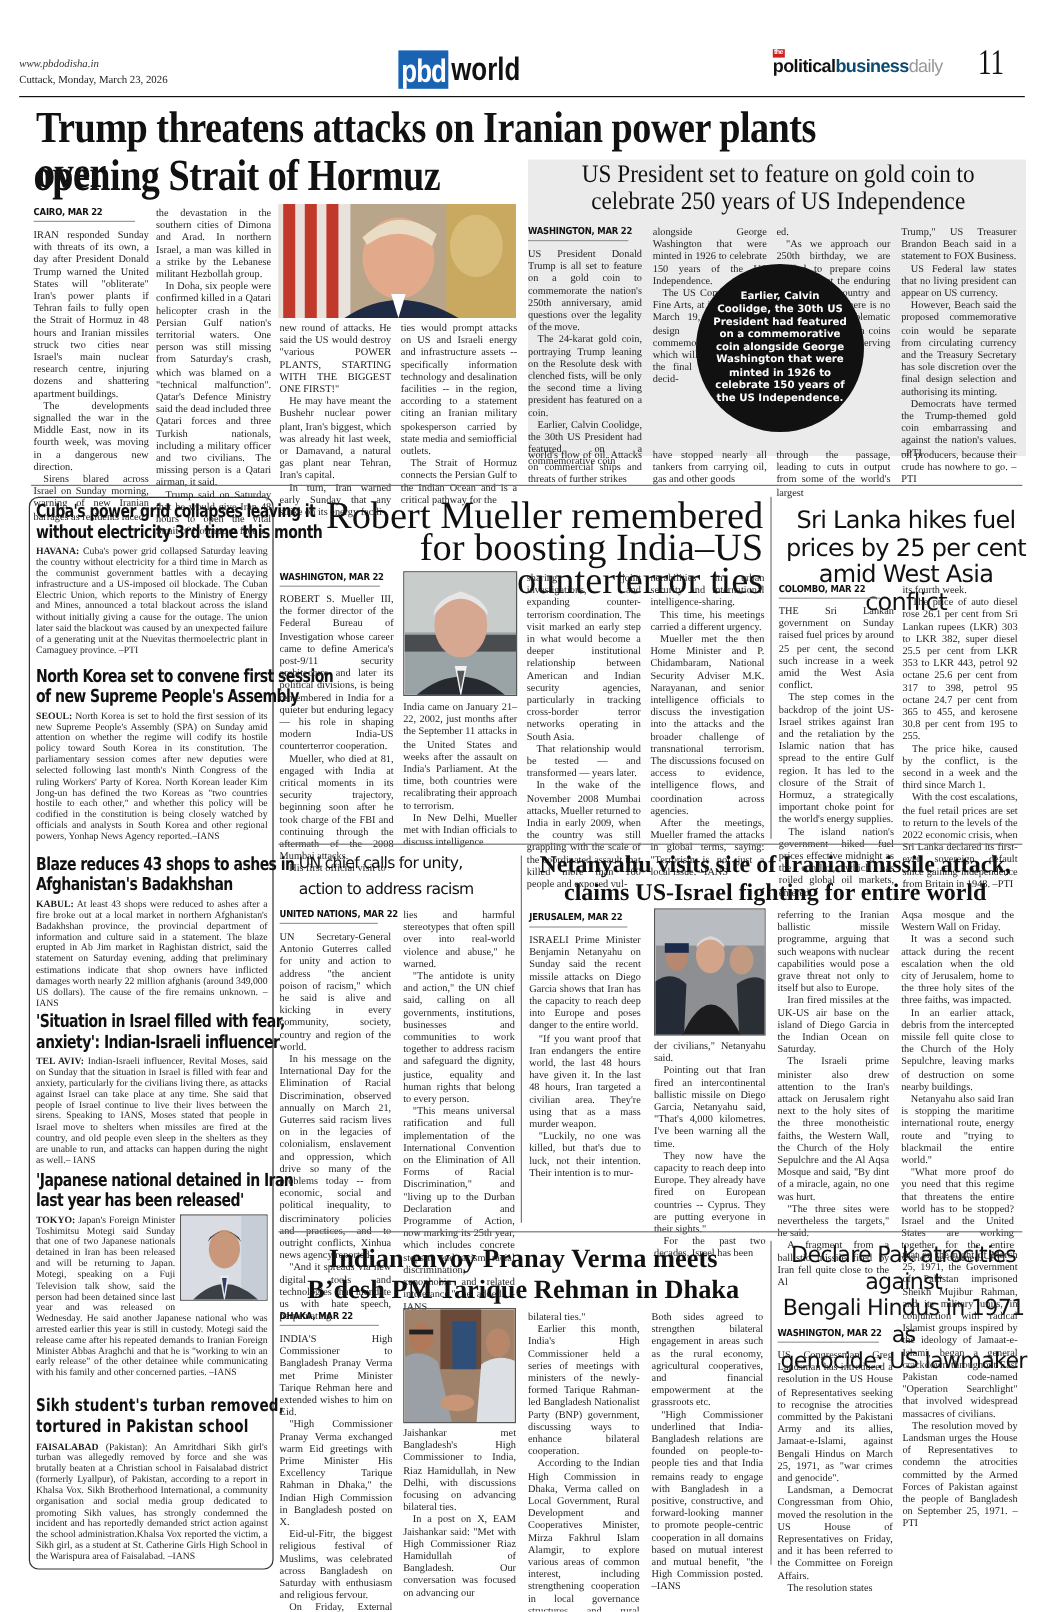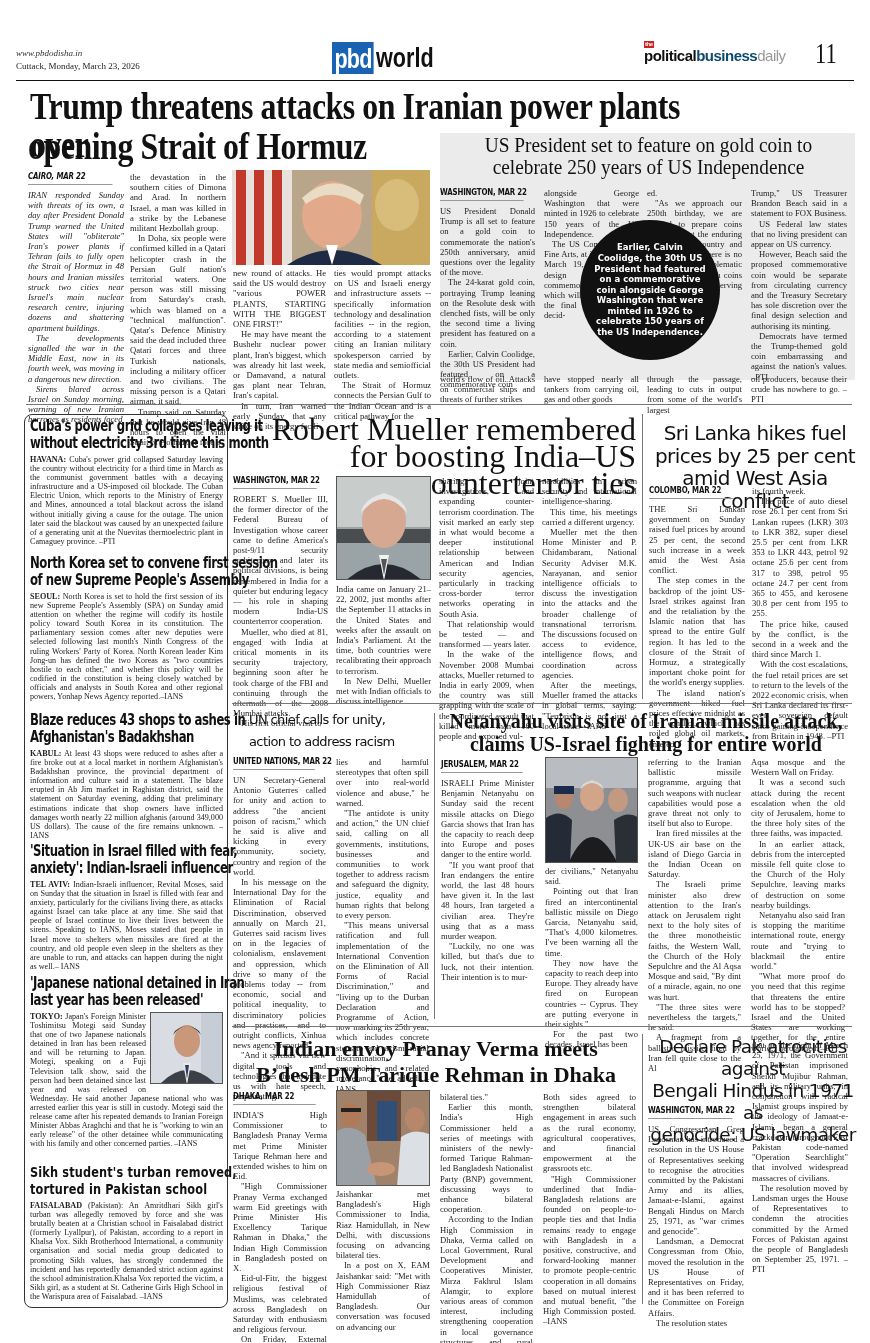--- a/index.html
+++ b/index.html
@@ -62,21 +62,21 @@
   <span class="tpbd-political">political</span>
     <span class="tpbd-business">business</span>
     <span class="tpbd-daily">daily</span>
 </div>
 <div class="abs page-no">11</div>
 <div class="abs rule-top"></div>
 
 <div class="abs headline lead-hl">Trump threatens attacks on Iranian power plants over</div>
 <div class="abs headline lead-hl2">opening Strait of Hormuz</div>
 
-<div class="abs" style="left:28px; top:172px; width:96px;font-style:italic;">
+<div class="abs" style="left:28px; top:172px; width:96px;">
   <div class="dl">CAIRO, MAR 22</div>
   <div class="txt">
     <p>IRAN responded Sunday with threats of its own, a day after President Donald Trump warned the United States will "obliterate" Iran's power plants if Tehran fails to fully open the Strait of Hormuz in 48 hours and Iranian missiles struck two cities near Israel's main nuclear research centre, injuring dozens and shattering apartment buildings.</p>
     <p>The developments signalled the war in the Middle East, now in its fourth week, was moving in a dangerous new direction.</p>
     <p>Sirens blared across Israel on Sunday morning, warning of new Iranian barrages as residents faced</p>
   </div>
 </div>
 <div class="abs txt" style="left:130px; top:172px; width:96px;">
   <p>the devastation in the southern cities of Dimona and Arad. In northern Israel, a man was killed in a strike by the Lebanese militant Hezbollah group.</p>
   <p>In Doha, six people were confirmed killed in a Qatari helicopter crash in the Persian Gulf nation's territorial waters. One person was still missing from Saturday's crash, which was blamed on a "technical malfunction". Qatar's Defence Ministry said the dead included three Qatari forces and three Turkish nationals, including a military officer and two civilians. The missing person is a Qatari airman, it said.</p>

